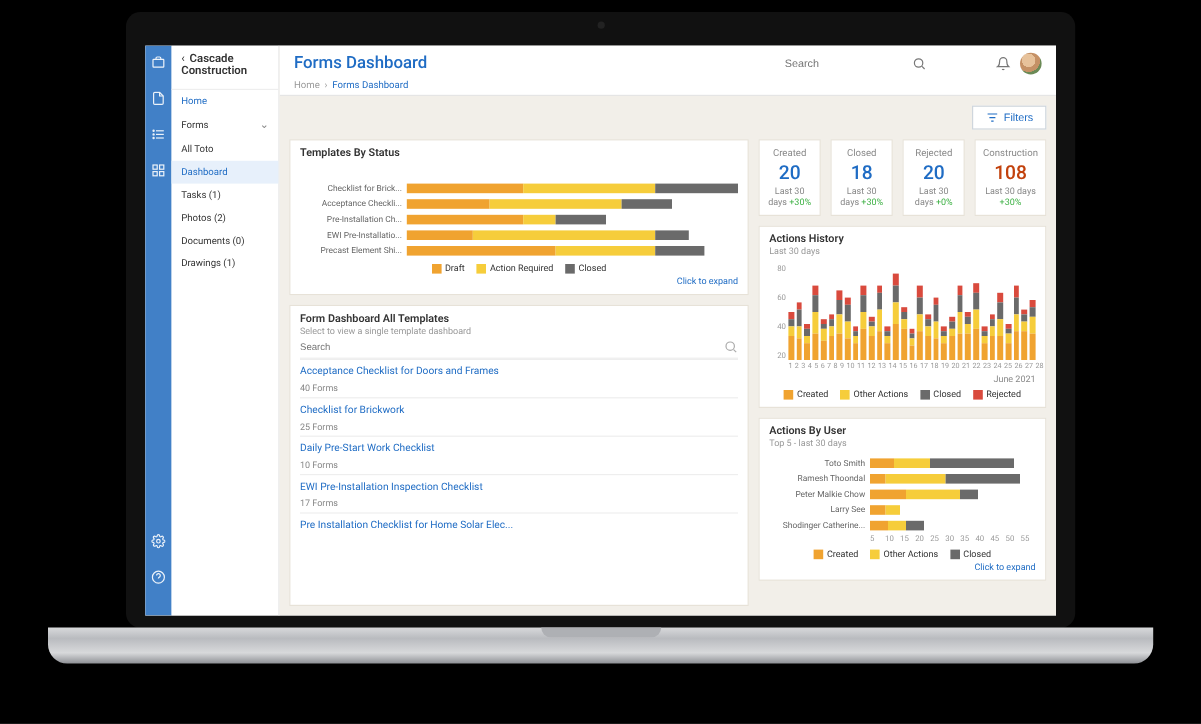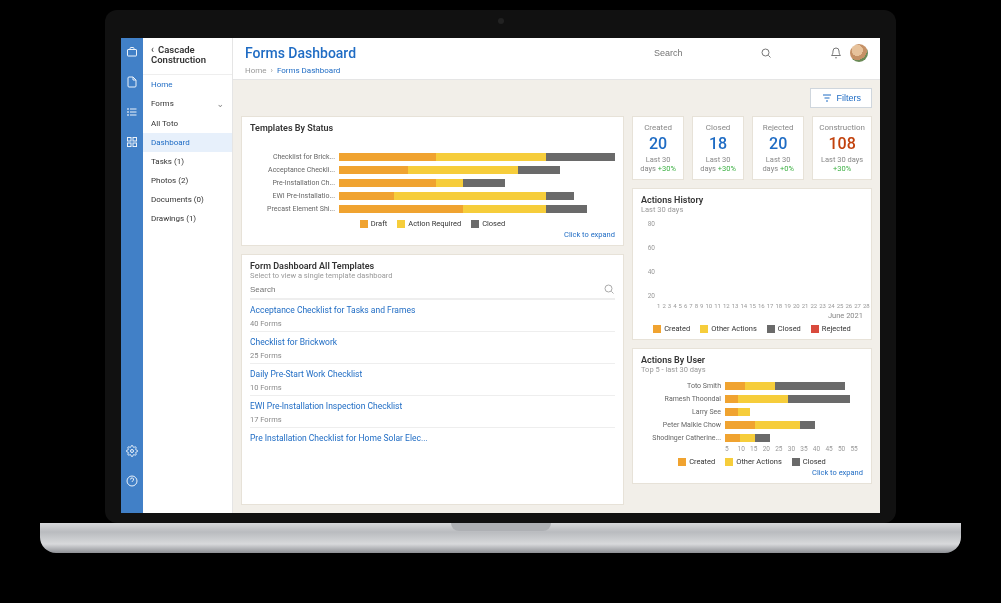--- a/index.html
+++ b/index.html
@@ -50,21 +50,21 @@
   .c-green { color: #c2410c; }
 
   .panel { background: #fff; border: 1px solid #e7e2d8; padding: 6px 8px; overflow: hidden; }
   .panel .ptitle { font-weight: 600; font-size: 9px; }
   .panel .psub { font-size: 7.5px; color: #999; }
   .click-expand { text-align: right; font-size: 7.5px; color: #1f6cc4; margin-top: 2px; }
 
   .left-stack { display: flex; flex-direction: column; gap: 8px; }
 
   
-  .bars { display: flex; align-items: flex-end; gap: 2px; height: 80px; margin: 6px 0 2px; position: relative; padding-left: 16px; flex-direction: column; }
+  .bars { display: flex; align-items: flex-end; gap: 2px; height: 80px; margin: 6px 0 2px; position: relative; padding-left: 16px; }
   .bars .yaxis { position: absolute; left: 0; top: 0; bottom: 0; width: 14px; display: flex; flex-direction: column; justify-content: space-between; font-size: 6.5px; color: #999; text-align: right; }
   .bar { flex: 1; display: flex; flex-direction: column; justify-content: flex-end; }
   .seg { width: 100%; }
   .seg.o { background: #f0a330; } 
   .seg.y { background: #f6cd3b; } 
   .seg.g { background: #6a6a6a; } 
   .seg.r { background: #d94a3d; } 
   .xlabels { display: flex; gap: 2px; padding-left: 16px; }
   .xlabels span { flex: 1; text-align: center; font-size: 6px; color: #999; }
   .xaxis-title { text-align: right; font-size: 7.5px; color: #888; margin-top: 2px; }
@@ -287,21 +287,21 @@
                 <div class="psub">Select to view a single template dashboard</div>
                 <div class="tl-search">
                   <input placeholder="Search" style="">
                   <svg class="icon" viewBox="0 0 24 24" fill="none" stroke="#aaa" stroke-width="2">
                       <circle cx="11" cy="11" r="7"></circle>
                       <line x1="21" y1="21" x2="16.65" y2="16.65"></line>
                     </svg>
                 </div>
                 <div id="tl-items">
                     <div class="tl-item">
-                      <div class="tname">Acceptance Checklist for Tasks and Frames</div>
+                      <div class="tname">Acceptance Checklist for Doors and Frames</div>
     <div class="tcount">40 Forms</div>
                     </div>
                     <div class="tl-item">
                       <div class="tname">Checklist for Brickwork</div>
     <div class="tcount">25 Forms</div>
                     </div>
                     <div class="tl-item">
                       <div class="tname">Daily Pre-Start Work Checklist</div>
     <div class="tcount">10 Forms</div>
                     </div>
@@ -569,33 +569,33 @@
                     </div>
                     <div class="hbar-row">
                       <div class="hbar-name">Ramesh Thoondal</div>
                       <div class="hbar-track">
                         <div class="seg o" style="width: 9.09091%;"></div>
                         <div class="seg y" style="width: 36.3636%;"></div>
                         <div class="seg g" style="width: 45.4545%;"></div>
                       </div>
                     </div>
                     <div class="hbar-row">
+                      <div class="hbar-name">Peter Malkie Chow</div>
+                      <div class="hbar-track">
+                        <div class="seg o" style="width: 21.8182%;"></div>
+                        <div class="seg y" style="width: 32.7273%;"></div>
+                        <div class="seg g" style="width: 10.9091%;"></div>
+                      </div>
+                    </div>
+                    <div class="hbar-row">
                       <div class="hbar-name">Larry See</div>
                       <div class="hbar-track">
                         <div class="seg o" style="width: 9.09091%;"></div>
                         <div class="seg y" style="width: 9.09091%;"></div>
                         <div class="seg g" style="width: 0%;"></div>
-                      </div>
-                    </div>
-                    <div class="hbar-row">
-                      <div class="hbar-name">Peter Malkie Chow</div>
-                      <div class="hbar-track">
-                        <div class="seg o" style="width: 21.8182%;"></div>
-                        <div class="seg y" style="width: 32.7273%;"></div>
-                        <div class="seg g" style="width: 10.9091%;"></div>
                       </div>
                     </div>
                     <div class="hbar-row">
                       <div class="hbar-name">Shodinger Catherine...</div>
                       <div class="hbar-track">
                         <div class="seg o" style="width: 10.9091%;"></div>
                         <div class="seg y" style="width: 10.9091%;"></div>
                         <div class="seg g" style="width: 10.9091%;"></div>
                       </div>
                     </div>

